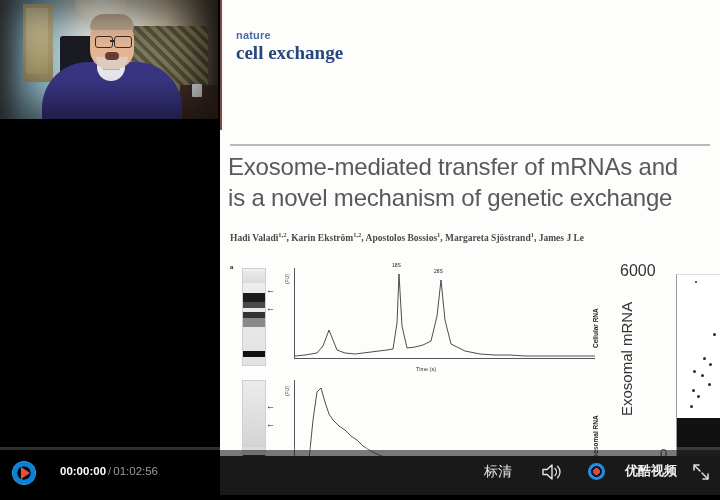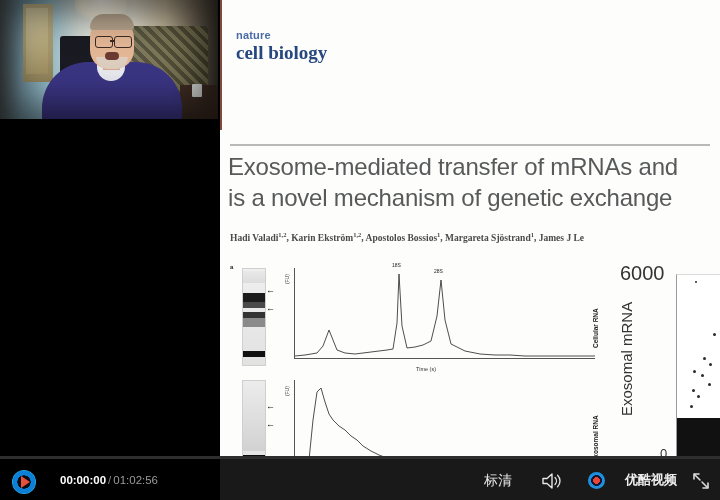--- a/index.html
+++ b/index.html
@@ -53,34 +53,34 @@
   .arrow{position:absolute;font-size:9px;line-height:1;color:#111;}
   .axisbox{position:absolute;border-left:1px solid #555;border-bottom:1px solid #555;}
   .ylab{position:absolute;font-size:5px;color:#333;transform:rotate(-90deg);transform-origin:left top;white-space:nowrap;}
   .xlab{position:absolute;font-size:5.5px;color:#333;white-space:nowrap;}
   .tick{position:absolute;font-size:4px;color:#444;}
   .sidelab{position:absolute;font-size:6.5px;color:#222;font-weight:700;transform:rotate(-90deg);transform-origin:left top;white-space:nowrap;}
 
   
   .scatter{position:absolute;left:378px;top:4px;width:118px;height:210px;}
   .sc-ylabel{position:absolute;left:14px;top:150px;font-size:15px;color:#333;transform:rotate(-90deg);transform-origin:left top;white-space:nowrap;}
-  .sc-top{position:absolute;left:16px;top:-4px;font-size:20px;color:#333;text-align:right;}
+  .sc-top{position:absolute;left:16px;top:-4px;font-size:16px;color:#333;text-align:right;}
   .sc-zero{position:absolute;left:56px;top:180px;font-size:13px;color:#333;}
   .sc-zero2{position:absolute;left:70px;top:196px;font-size:13px;color:#333;}
   .sc-plot{position:absolute;left:72px;top:8px;width:120px;height:182px;border-left:1px solid #9a9a9a;border-top:1px solid #dadada;background:#fff;overflow:hidden;}
   .dot{position:absolute;border-radius:50%;background:#2b2b2b;}
   .cloud{position:absolute;left:0;bottom:0;width:100%;height:34px;background:#111;}
   .cloud:after{content:"";position:absolute;left:0;top:-5px;width:100%;height:8px;
     background:radial-gradient(circle at 10% 100%,#111 40%,transparent 41%),
                radial-gradient(circle at 30% 100%,#111 40%,transparent 41%),
                radial-gradient(circle at 55% 100%,#111 40%,transparent 41%),
                radial-gradient(circle at 80% 100%,#111 40%,transparent 41%);}
 
   
-  .ctrlbar{position:absolute;left:0;bottom:0;width:720px;height:41px;}
+  .ctrlbar{position:absolute;left:0;bottom:0;width:720px;height:50px;}
   .ctrl-left{position:absolute;left:0;top:0;width:220px;height:45px;background:#000;}
   .ctrl-right{position:absolute;left:220px;top:0;width:500px;height:45px;background:rgba(40,40,40,.62);}
   .progress{position:absolute;left:0;top:-3px;width:720px;height:3px;background:rgba(255,255,255,.18);}
   .progress-fill{position:absolute;left:0;top:0;height:100%;width:0px;background:#00a0e9;}
   .playbtn{position:absolute;left:12px;top:11px;width:24px;height:24px;border-radius:50%;
      background:radial-gradient(circle at 50% 50%,#0b0b14 0 38%,#0c7fd6 40% 66%,#28a8e8 68% 100%);
      display:flex;align-items:center;justify-content:center;cursor:pointer;}
   .playbtn .tri{width:0;height:0;border-left:9px solid #e8503a;border-top:6px solid transparent;border-bottom:6px solid transparent;margin-left:3px;}
   .timecode{position:absolute;left:60px;top:15px;font-size:11.5px;color:#dcdcdc;white-space:nowrap;}
   .timecode .cur{color:#fff;font-weight:700;}
@@ -120,21 +120,21 @@
     <div class="wc-bridge"></div>
     <div class="wc-mouth"></div>
     <div class="wc-vig"></div>
   </div>
 
   <div class="slide">
     <div class="slide-edge"></div>
 
     <div class="journal">
       <div class="j1">nature</div>
-      <div class="j2">cell biology</div>
+      <div class="j2">cell exchange</div>
     </div>
 
     <div class="rule"></div>
 
     <div class="ptitle">
       <div>Exosome-mediated transfer of mRNAs and</div>
       <div>is a novel mechanism of genetic exchange</div>
     </div>
 
     <div class="authors">Hadi Valadi<sup>1,2</sup>, Karin Ekström<sup>1,2</sup>, Apostolos Bossios<sup>1</sup>, Margareta Sjöstrand<sup>1</sup>, James J Le</div>

